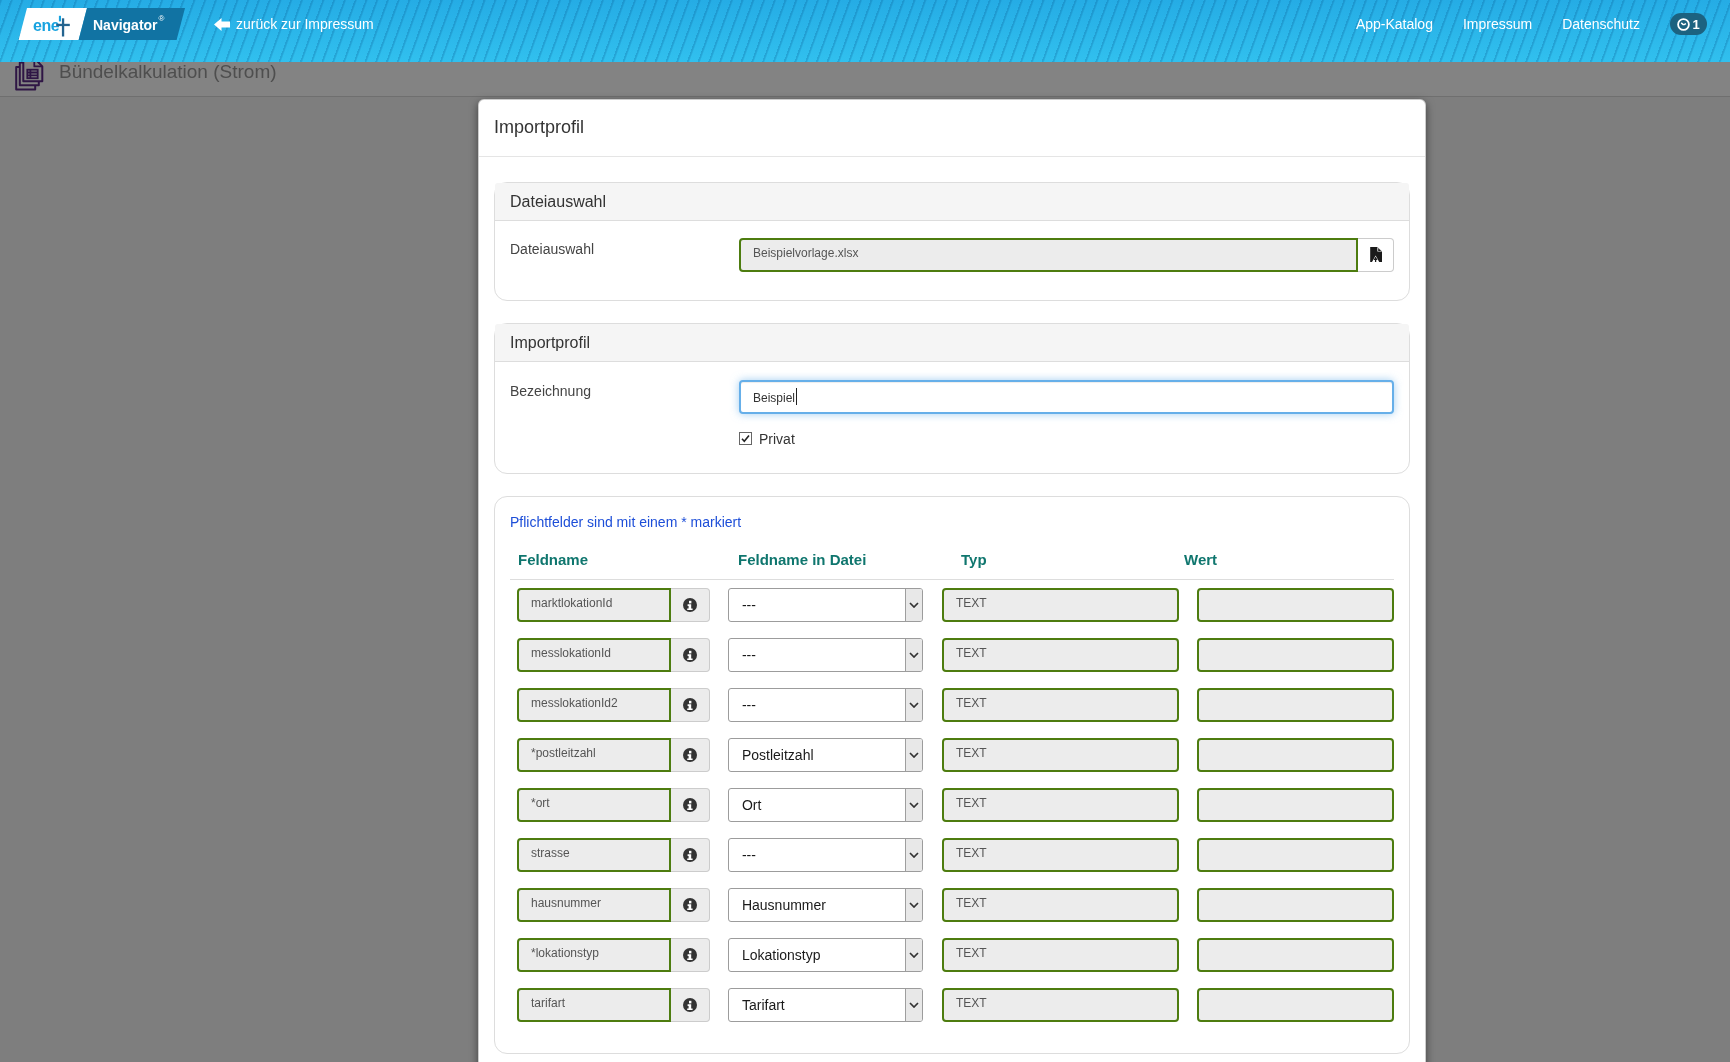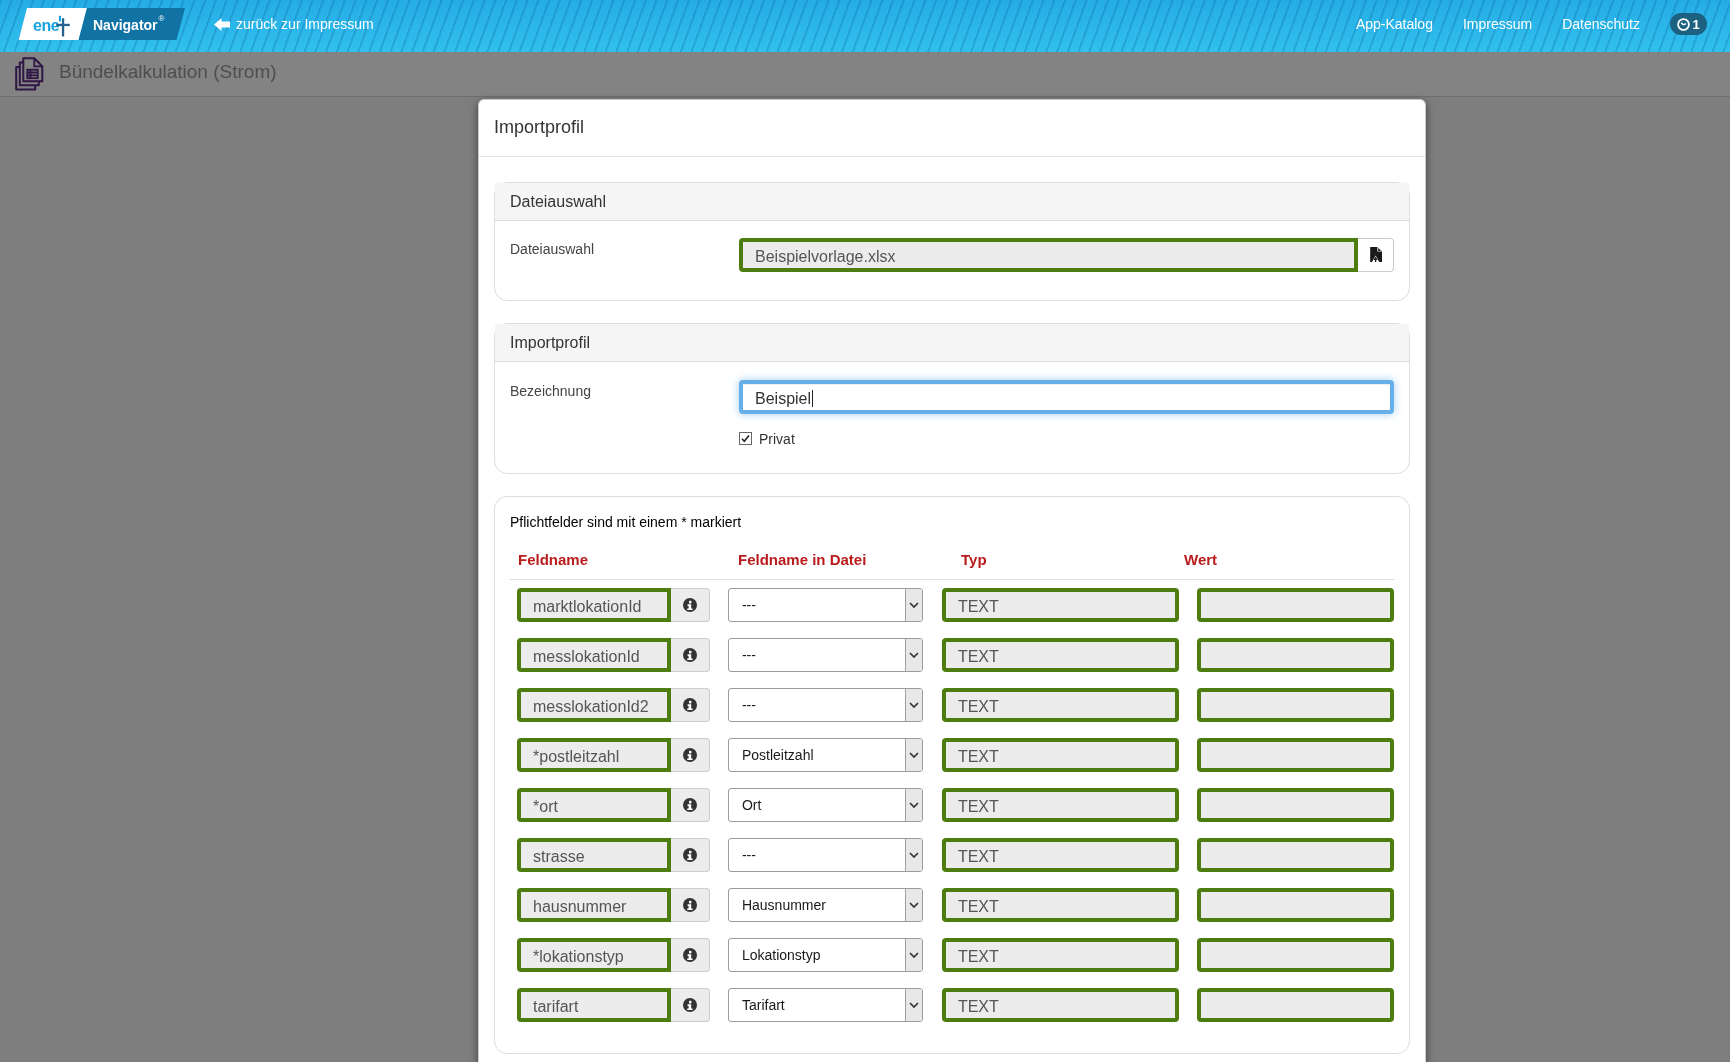--- a/index.html
+++ b/index.html
@@ -1,20 +1,20 @@
 <!DOCTYPE html>
 <html lang="de"><head>
 <meta charset="utf-8">
 <title>Importprofil</title>
 <style>
 *{box-sizing:border-box;margin:0;padding:0}
 html,body{width:1730px;height:1062px;overflow:hidden}
 body{font-family:"Liberation Sans",sans-serif;background:#f5f5f5;position:relative}
 
-.navbar{position:absolute;top:0;left:0;right:0;height:52px;z-index:100;
+.navbar{position:absolute;top:0;left:0;right:0;height:62px;z-index:100;
  background:
   repeating-linear-gradient(110deg, rgba(6,90,145,.26) 0px, rgba(6,90,145,.26) 1.2px, rgba(6,90,145,0) 2.6px, rgba(6,90,145,0) 10.1px),
   linear-gradient(#25ace5,#31c0ee);}
 .nav-inner{position:relative;height:48px;display:flex;align-items:center;color:#fff}
 .logo{position:absolute;left:0;top:0}
 .backlink{position:absolute;left:214px;top:0;height:48px;display:flex;align-items:center;font-size:14px;color:#fff}
 .backlink svg{margin-right:6px}
 .navlinks{position:absolute;right:23px;top:0;height:48px;display:flex;align-items:center;font-size:14px;color:#fff}
 .navlinks .lnk{margin-left:30px}
 .pill{margin-left:30px;width:37px;height:22px;border-radius:11px;background:#1c6280;display:flex;align-items:center;justify-content:center}
@@ -35,33 +35,33 @@
 .panel{border:1px solid #ddd;border-radius:13px;background:#fff;margin-bottom:22px}
 .panel.first{margin-top:10px}
 .panel-h{background:#f5f5f5;border-bottom:1px solid #ddd;padding:10px 15px;font-size:16px;color:#333;line-height:17px;border-radius:3px 3px 0 0}
 .panel-b{padding:15px}
 
 .frow{display:flex}
 .flabel{width:229px;padding-top:2px;font-size:14px;color:#444;line-height:18px}
 .fctrl{flex:1}
 .inpgrp{display:flex}
 input,.inp{font-family:"Liberation Sans",sans-serif}
-.inp{height:34px;font-size:16px;padding:6px 12px;border:4px solid #4d7c0f;border-radius:4px;background:#fff;color:#555;width:100%;display:block}
+.inp{height:34px;font-size:12px;padding:6px 12px;border:2px solid #4d7c0f;border-radius:4px;background:#fff;color:#555;width:100%;display:block}
 .inp.dis{background:#ececec}
 .inp.focus{border-color:#66afe9;box-shadow:inset 0 1px 1px rgba(0,0,0,.075),0 0 8px rgba(102,175,233,.6);color:#333}
 .grp-l{border-radius:4px 0 0 4px}
 .file-btn{width:36px;height:34px;background:#fff;border:1px solid #ccc;border-left:none;border-radius:0 4px 4px 0;display:flex;align-items:center;justify-content:center}
 .caret-line{display:inline-block;width:1px;height:17px;background:#222;vertical-align:text-bottom;margin-left:1px}
 
 .chkrow{margin-top:15px;margin-bottom:9px;height:20px;display:flex;align-items:center}
 .chkrow svg{margin-right:7px}
 .chkrow span{font-size:14px;color:#333}
 
-.pflicht{font-size:14px;color:#000000;line-height:20px}
-.mhead{display:flex;padding:19px 0 11px;border-bottom:1px solid #ddd;font-size:15px;font-weight:bold;color:#b91c1c}
+.pflicht{font-size:14px;color:#1d4ed8;line-height:20px}
+.mhead{display:flex;padding:19px 0 11px;border-bottom:1px solid #ddd;font-size:15px;font-weight:bold;color:#0f766e}
 .mh1{margin-left:8px;width:220px}
 .mh2{width:223px}
 .mh3{width:223px}
 .mh4{}
 .mrows{padding-top:8px}
 .mrow{display:flex;height:34px;margin-bottom:16px}
 .c1{margin-left:7px;width:200px;display:flex}
 .c1 .inp{border-radius:4px 0 0 4px}
 .addon{width:39px;background:#ececec;border:1px solid #ccc;border-left:none;border-radius:0 4px 4px 0;display:flex;align-items:center;justify-content:center}
 .c2{margin-left:18px;width:202px;position:relative;background:#fff;border:1px solid #9c9c9c;border-radius:3px}

